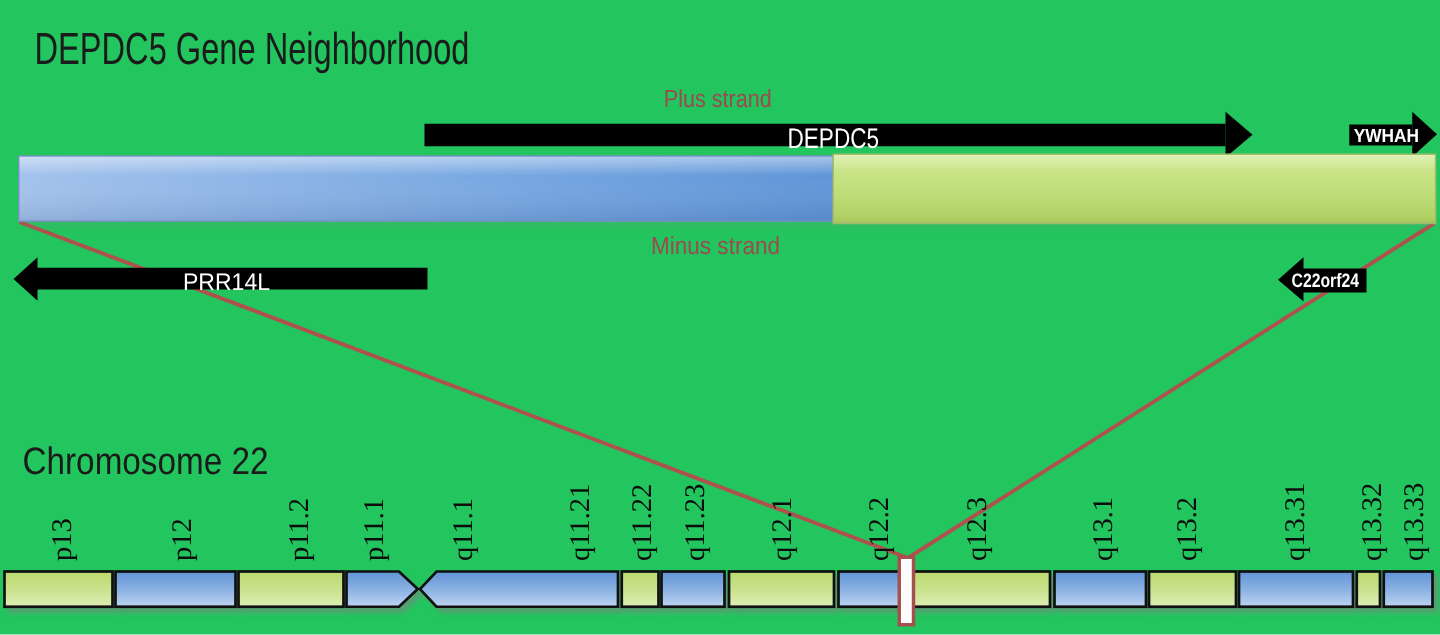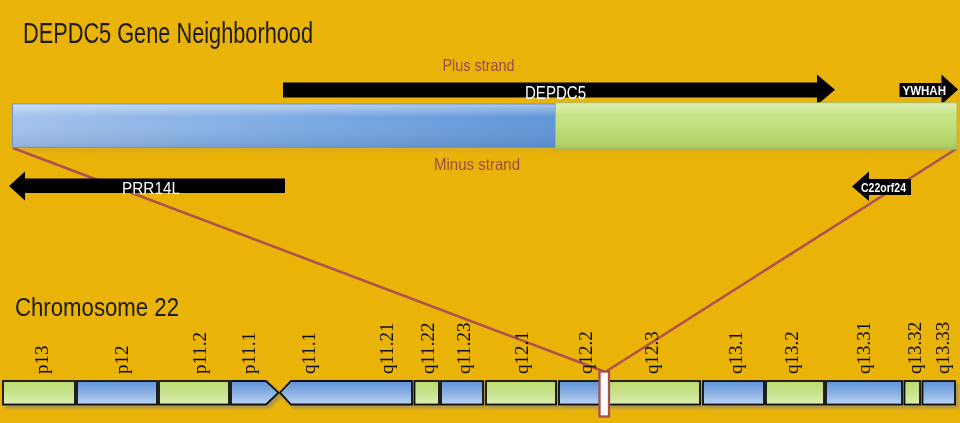--- a/index.html
+++ b/index.html
@@ -1,16 +1,16 @@
 <!DOCTYPE html>
 <html><head>
 <meta charset="utf-8">
 <style>
   html,body{margin:0;padding:0;background:#ffffff;}
-  #stage{position:relative;width:960px;height:423px;background:#eab308;overflow:hidden;
+  #stage{position:relative;width:960px;height:423px;background:#22c55e;overflow:hidden;
          font-family:"Liberation Sans",sans-serif;}
   svg{position:absolute;left:0;top:0;}
 </style>
 </head>
 <body>
 <div id="stage">
 <svg width="960" height="423" viewBox="0 0 960 423">
   <defs>
     <linearGradient id="bigblue" x1="0" y1="0" x2="1" y2="0">
       <stop offset="0" stop-color="#a3c2ec"></stop>

